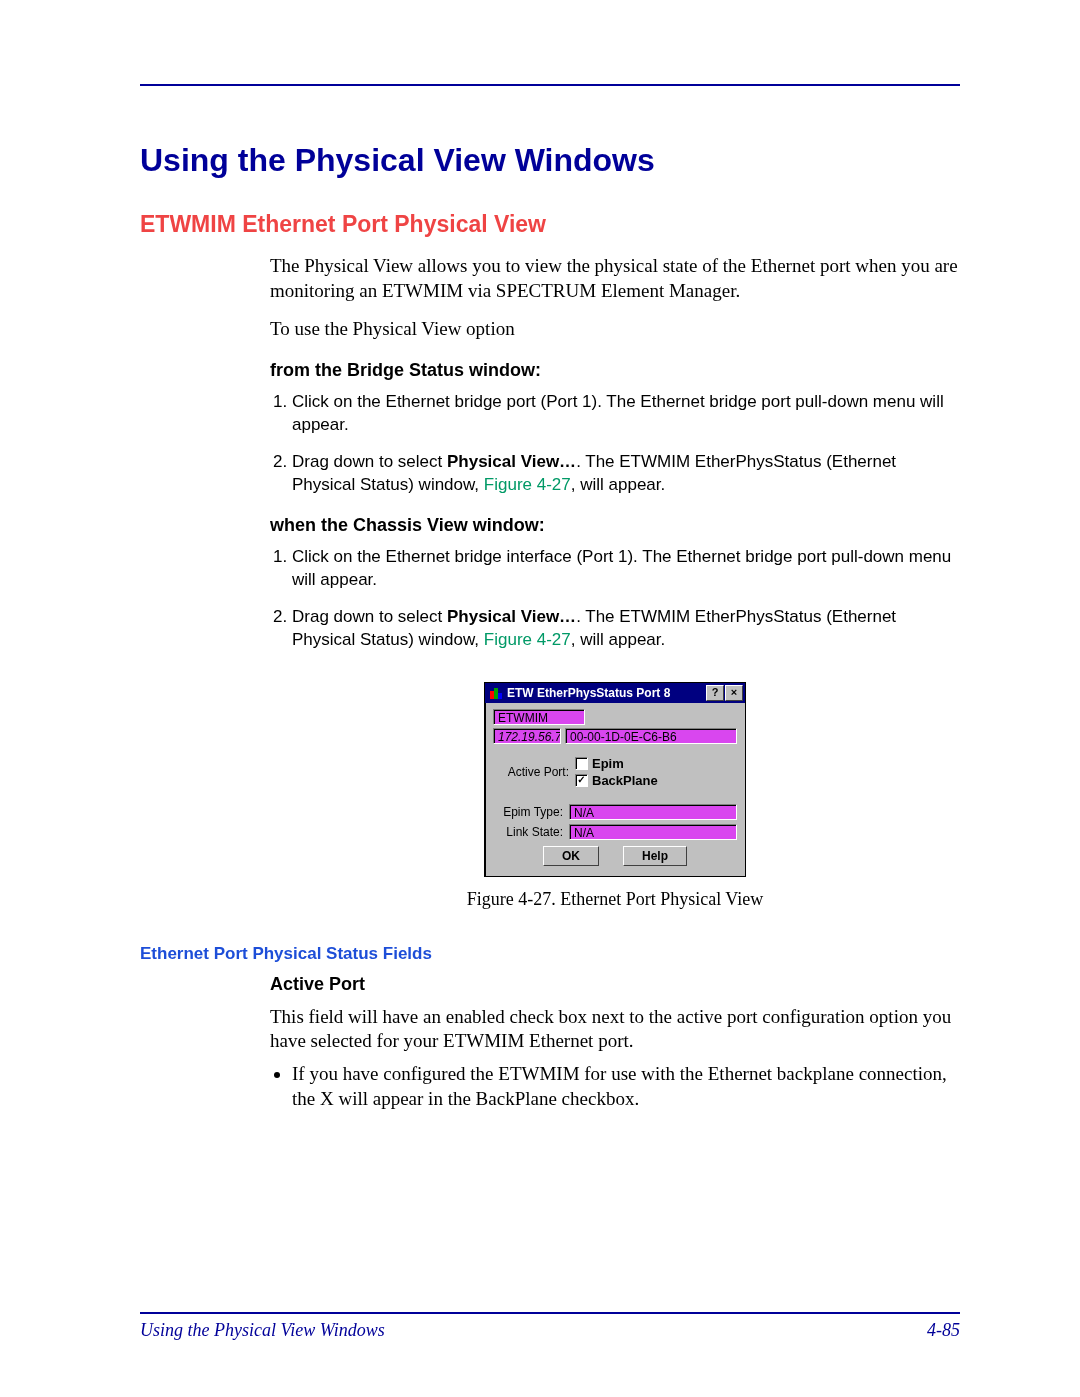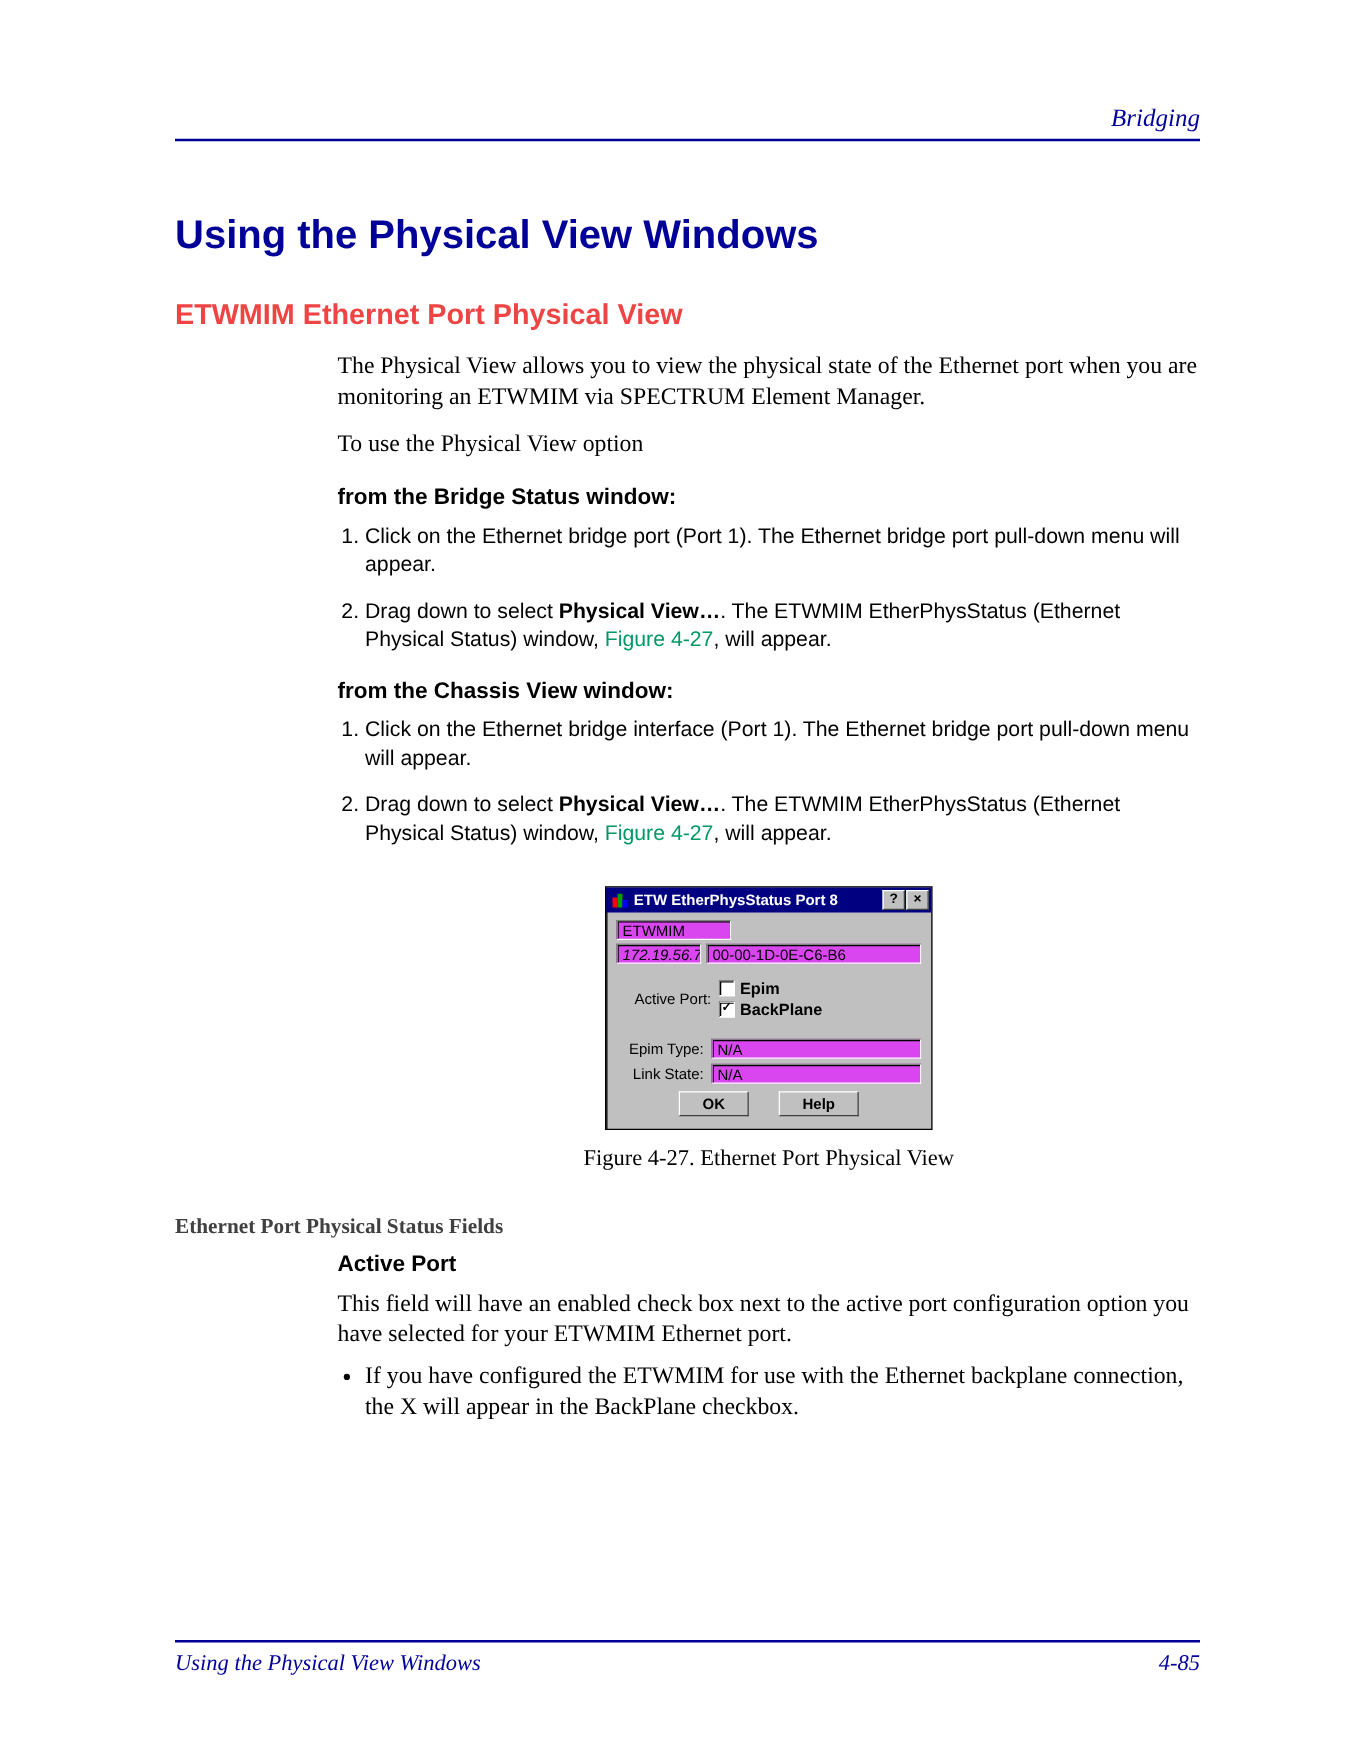--- a/index.html
+++ b/index.html
@@ -50,24 +50,24 @@
     line-height: 1.3;
     margin: 0 0 14px 0;
   }
   .sans-bold {
     font-family: Arial, Helvetica, sans-serif;
     font-weight: bold;
     font-size: 18px;
     margin: 18px 0 10px 0;
   }
   .sans-bold-blue {
-    font-family: Liberation Serif, serif;
+    font-family: Liberation Sans, sans-serif;
     font-weight: bold;
     font-size: 17px;
-    color: #404040;
+    color: #1d4ed8;
     margin: 34px 0 10px 0;
   }
   ol.sans {
     font-family: Arial, Helvetica, sans-serif;
     font-size: 17px;
     padding-left: 22px;
     margin: 0 0 10px 0;
   }
   ol.sans li {
     margin-bottom: 14px;
@@ -238,39 +238,38 @@
     justify-content: space-between;
     font-style: italic;
     color: #000099;
     font-size: 18px;
   }
 </style>
 </head>
 <body>
 
 <div class="page">
-  <div class="header-right">Bridging</div>
   <hr class="hr">
 
   <h1>Using the Physical View Windows</h1>
   <h2>ETWMIM Ethernet Port Physical View</h2>
 
   <div class="body-indent">
     <p class="serif-p">The Physical View allows you to view the physical state of the Ethernet port when you are monitoring an ETWMIM via SPECTRUM Element Manager.</p>
     <p class="serif-p">To use the Physical View option</p>
 
     <div class="sans-bold">from the Bridge Status window:</div>
     <ol class="sans">
       <li><span>Click on the Ethernet bridge port (Port 1). The Ethernet bridge port pull-down menu will appear.</span></li>
       <li>
         <span>Drag down to select </span><b>Physical View…</b><span>. The ETWMIM EtherPhysStatus (Ethernet Physical Status) window, </span><span class="figref">Figure 4-27</span><span>, will appear.</span>
       </li>
     </ol>
 
-    <div class="sans-bold">from the Chassis View window:</div>
+    <div class="sans-bold">when the Chassis View window:</div>
     <ol class="sans">
       <li><span>Click on the Ethernet bridge interface (Port 1). The Ethernet bridge port pull-down menu will appear.</span></li>
       <li>
         <span>Drag down to select </span><b>Physical View…</b><span>. The ETWMIM EtherPhysStatus (Ethernet Physical Status) window, </span><span class="figref">Figure 4-27</span><span>, will appear.</span>
       </li>
     </ol>
 
     <div class="fig-wrap">
       <div class="win">
         <div class="titlebar">

